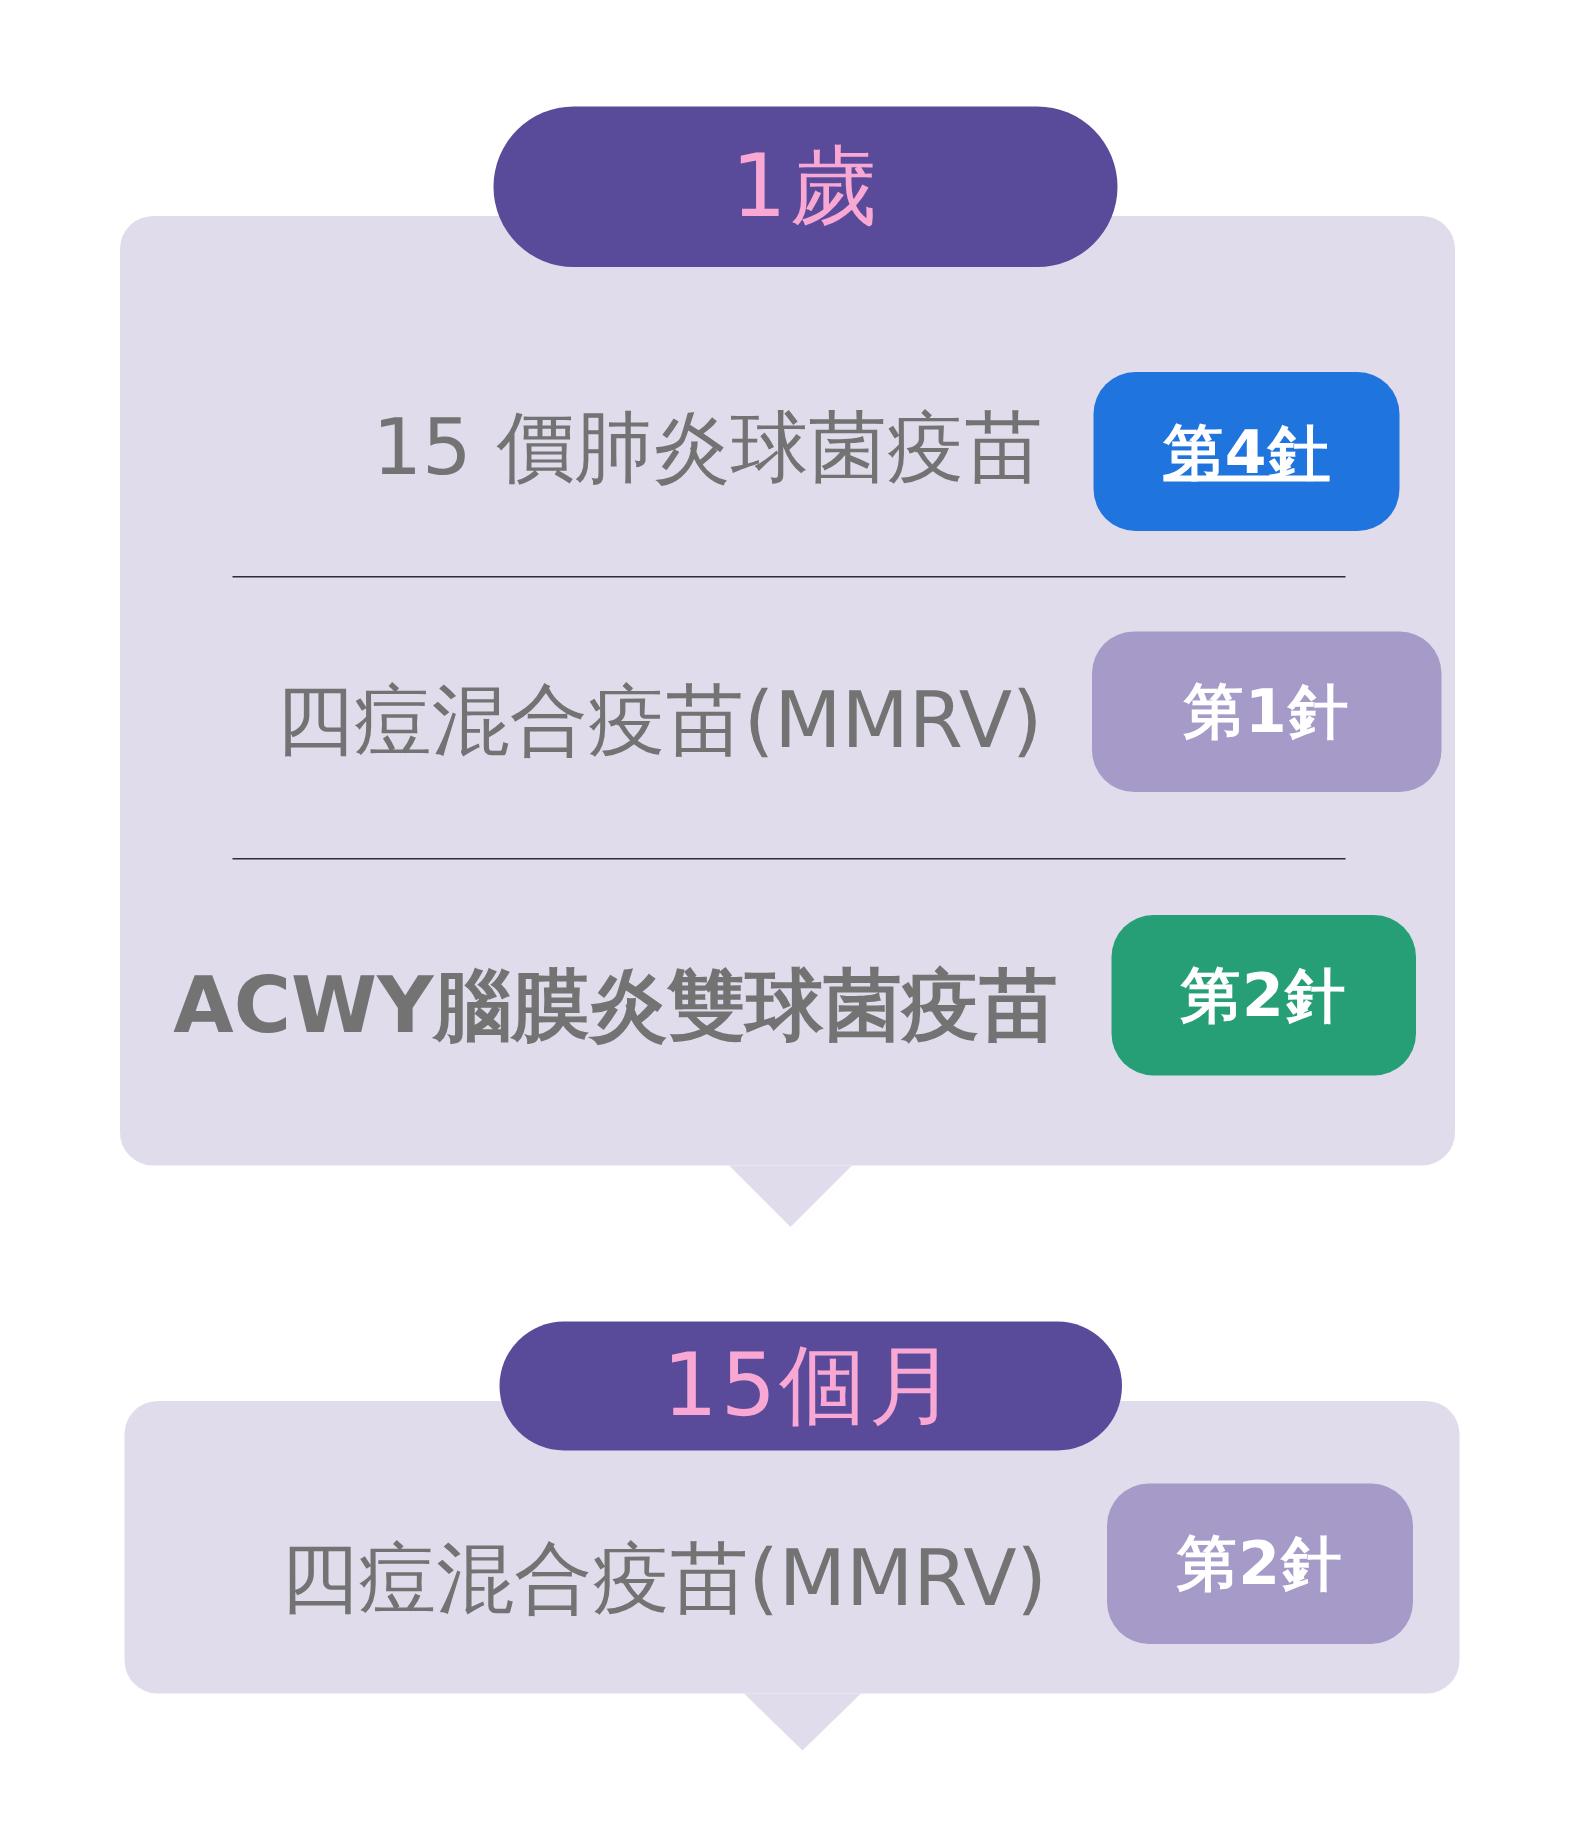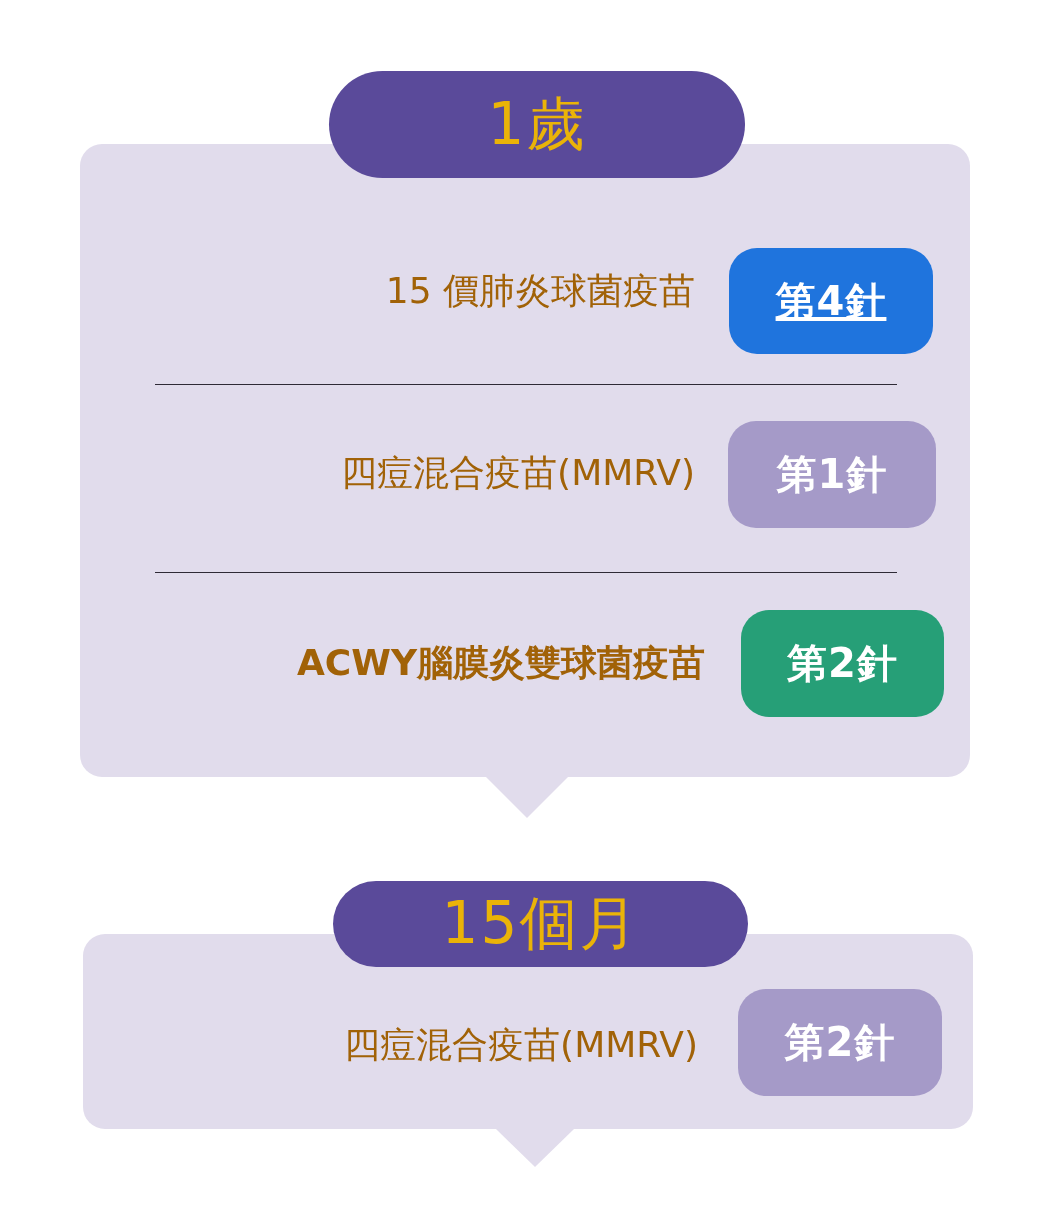--- a/index.html
+++ b/index.html
@@ -26,34 +26,34 @@
       border-left-style: solid;
       border-right-style: solid;
       border-top-style: solid;
       border-left-color: transparent;
       border-right-color: transparent;
       border-top-color: #e1dcec;
     }
     .age-pill {
       position: absolute;
       background: #5a4a9a;
-      color: #eab308;
+      color: #f9a8d4;
       border-radius: 54px;
       display: flex;
       align-items: center;
       justify-content: center;
       font-size: 58px;
       font-weight: 400;
       letter-spacing: 2px;
       z-index: 3;
     }
     .vaccine-name {
       position: absolute;
-      color: #a16207;
-      font-size: 36px;
+      color: #737373;
+      font-size: 52px;
       font-weight: 400;
       text-align: right;
       white-space: nowrap;
       line-height: 1;
     }
     .dose-badge {
       position: absolute;
       color: #ffffff;
       border-radius: 28px;
       display: flex;
@@ -80,21 +80,21 @@
 </div>
 
 <div class="vaccine-name" style="right:355px; top:273px;">15 價肺炎球菌疫苗</div>
 <div class="dose-badge" style="left:729px; top:248px; width:204px; height:106px; background:#1f74dd;text-decoration:underline;">
   <span>第4針</span>
 </div>
 
 <div class="divider" style="left:155px; top:384px; width:742px;"></div>
 
 <div class="vaccine-name" style="right:355px; top:455px;">四痘混合疫苗(MMRV)</div>
-<div class="dose-badge" style="left:728px; top:421px; width:208px; height:107px; background:#a59ac8;">
+<div class="dose-badge" style="left:728px; top:421px; width:233px; height:107px; background:#a59ac8;">
   <span>第1針</span>
 </div>
 
 <div class="divider" style="left:155px; top:572px; width:742px;"></div>
 
 <div class="vaccine-name" style="right:345px; top:645px;font-weight:bold;">ACWY腦膜炎雙球菌疫苗</div>
 <div class="dose-badge" style="left:741px; top:610px; width:203px; height:107px; background:#269f77;">
   <span>第2針</span>
 </div>
 

